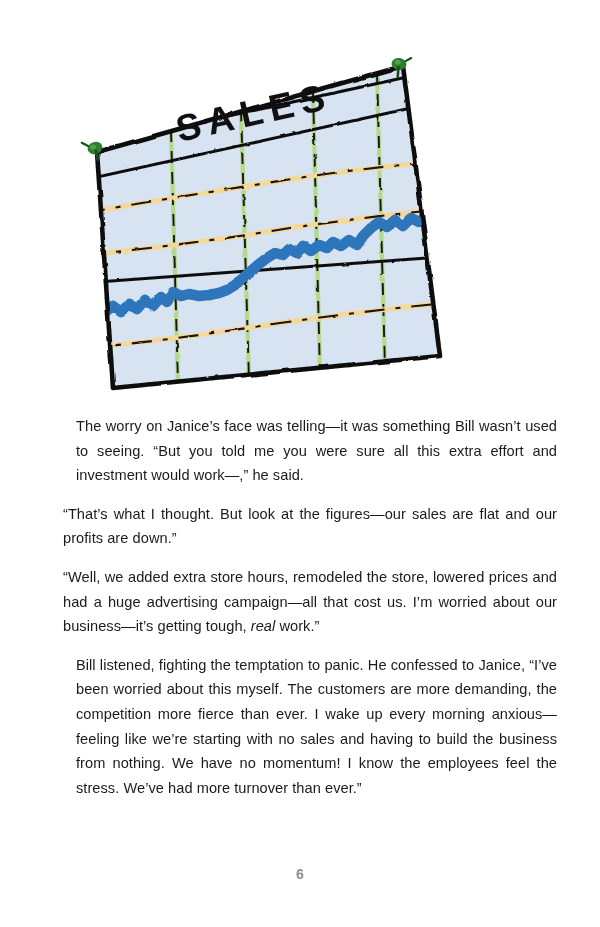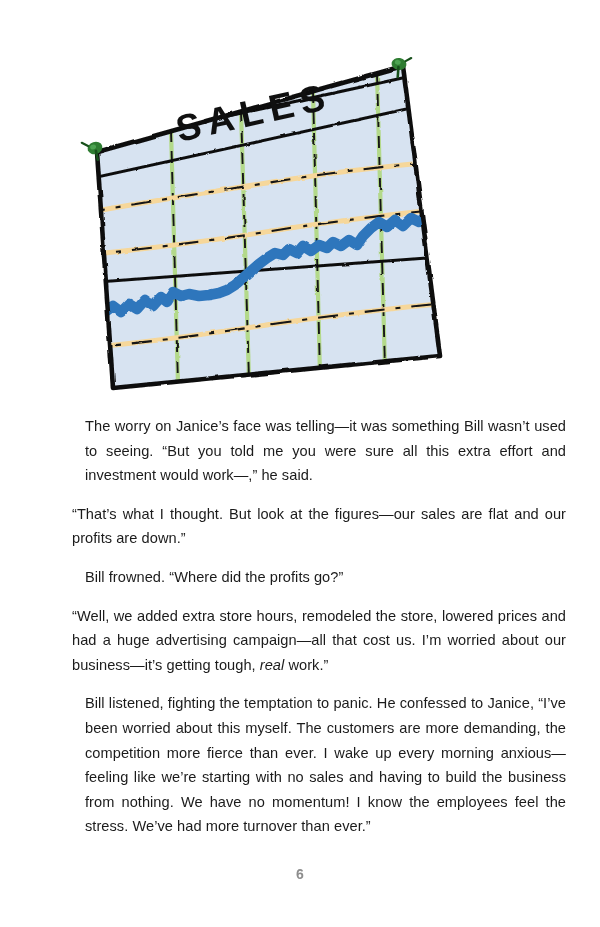--- a/index.html
+++ b/index.html
@@ -35,21 +35,21 @@
   #illustration svg {
     display: block;
     width: 100%;
     height: 100%;
     overflow: visible;
   }
 
   
   #bodytext {
     position: absolute;
-    left: 72px;
+    left: 63px;
     top: 414px;
     width: 494px;
   }
 
   .para {
     font-family: "Liberation Sans", sans-serif;
     font-size: 14.6px;
     line-height: 24.6px;
     text-align: justify;
     text-justify: inter-word;
@@ -174,21 +174,20 @@
       </g>
     </svg>
   </div>
 
   <div id="bodytext">
 
     <p class="para">The worry on Janice’s face was telling—it was something Bill wasn’t used to seeing. “But you told me you were sure all this extra effort and investment would work—,” he said.</p>
 
     <p class="para quote-open">“That’s what I thought. But look at the figures—our sales are flat and our profits are down.”</p>
 
-    <p class="para">Bill frowned. “Where did the profits go?”</p>
 
     <p class="para quote-open"><span>“Well, we added extra store hours, remodeled the store, lowered prices and had a huge advertising campaign—all that cost us. I’m worried about our business—it’s getting tough, </span><em>real</em><span> work.”</span></p>
 
     <p class="para">Bill listened, fighting the temptation to panic. He confessed to Janice, “I’ve been worried about this myself. The customers are more demanding, the competition more fierce than ever. I wake up every morning anxious—feeling like we’re starting with no sales and having to build the business from nothing. We have no momentum! I know the employees feel the stress. We’ve had more turnover than ever.”</p>
 
   </div>
 
   <div id="pagenum">6</div>
 
 </div>

